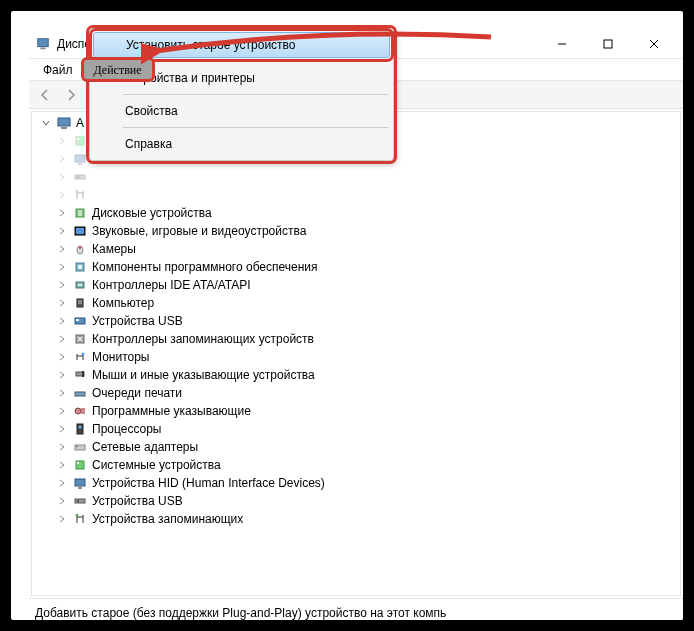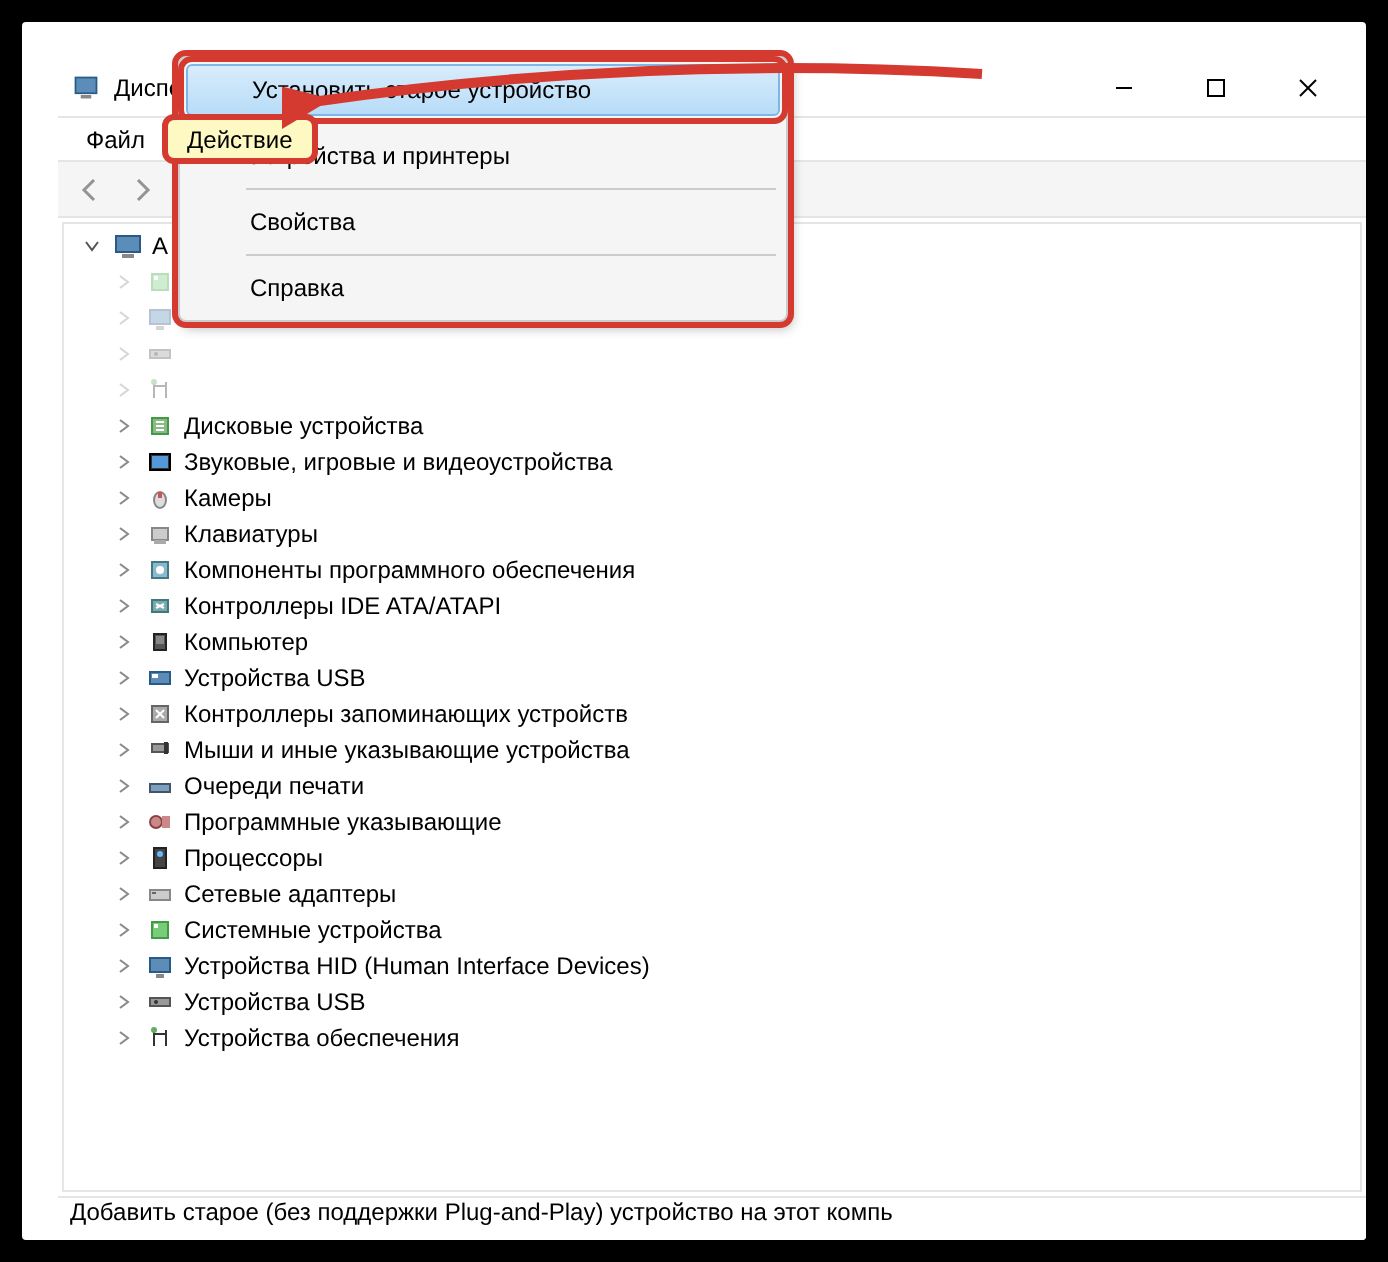--- a/index.html
+++ b/index.html
@@ -39,21 +39,21 @@
   .titlebar .spacer{flex:1;}
   .sysbtn{width:46px;height:30px;display:flex;align-items:center;justify-content:center;cursor:default;}
   .sysbtn svg{stroke:#000;}
   
   .menubar{
     height:22px;display:flex;align-items:stretch;padding:0 4px;
     border-bottom:1px solid var(--divider);font-size:12px;
     position:relative;
   }
   .menuitem{padding:0 10px;display:flex;align-items:center;cursor:default;text-align:right;}
-  .menuitem.open{background:#fef9c3;border:1px solid var(--menu-border);border-bottom:none;position:relative;z-index:20;}
+  .menuitem.open{background:#a3a3a3;border:1px solid var(--menu-border);border-bottom:none;position:relative;z-index:20;font-family:Liberation Serif, serif;}
   .menuitem.highlight-ring{outline:3px solid var(--highlight-red);outline-offset:-1px;border-radius:4px;}
   
   .toolbar{
     height:28px;border-bottom:1px solid var(--divider);
     display:flex;align-items:center;padding:0 4px;gap:2px;background:var(--toolbar-bg);
   }
   .tbtn{width:24px;height:24px;display:flex;align-items:center;justify-content:center;opacity:.5;}
   .tsep{width:1px;height:18px;background:var(--divider);margin:0 4px;}
   
   .tree-container{flex:1;overflow:hidden;border:1px solid var(--divider);margin:2px;padding:2px 0;font-size:12px;
@@ -76,21 +76,21 @@
   .dd-item.disabled{color:#7a7a7a;}
   .dd-item.highlight{
     background:linear-gradient(#d9ecfb,#b7dcf8);
     border:1px solid #7eb6e8;border-radius:3px;
     outline:3px solid var(--highlight-red);outline-offset:1px;
   }
   .dd-sep{height:1px;background:var(--menu-border);margin:3px 2px 3px 30px;}
   
   .arrow-svg{position:absolute;pointer-events:none;z-index:30;}
   
-  .statusbar{height:22px;border-top:1px solid var(--divider);display:flex;align-items:flex-start;padding:0 6px;font-size:12px;color:#000;}
+  .statusbar{height:22px;border-top:1px solid var(--divider);display:flex;align-items:flex-end;padding:0 6px;font-size:12px;color:#000;}
 </style>
 </head>
 <body>
 
 <div class="frame">
 <div class="window">
 
   <div class="titlebar">
     <span class="app-icon">
       <svg width="14" height="14" viewBox="0 0 16 16">
@@ -288,34 +288,20 @@
             <span>Камеры</span>
           </div>
           <div class="tree-row level1">
             <span class="chev">
               <svg width="10" height="10">
                 <path d="M3 2 L7 5 L3 8" fill="none" stroke="#888"></path>
               </svg>
             </span>
             <span class="node-icon">
               <svg width="14" height="14">
-                <rect x="3" y="4" width="8" height="6" fill="#ccc" stroke="#888"></rect>
-                <rect x="4" y="10" width="6" height="2" fill="#aaa"></rect>
-              </svg>
-            </span>
-            <span>Клавиатуры</span>
-          </div>
-          <div class="tree-row level1">
-            <span class="chev">
-              <svg width="10" height="10">
-                <path d="M3 2 L7 5 L3 8" fill="none" stroke="#888"></path>
-              </svg>
-            </span>
-            <span class="node-icon">
-              <svg width="14" height="14">
                 <rect x="3" y="3" width="8" height="8" fill="#8bc" stroke="#478"></rect>
                 <circle cx="7" cy="7" r="2" fill="#fff"></circle>
               </svg>
             </span>
             <span>Компоненты программного обеспечения</span>
           </div>
           <div class="tree-row level1">
             <span class="chev">
               <svg width="10" height="10">
                 <path d="M3 2 L7 5 L3 8" fill="none" stroke="#888"></path>
@@ -372,20 +358,34 @@
             <span>Контроллеры запоминающих устройств</span>
           </div>
           <div class="tree-row level1">
             <span class="chev">
               <svg width="10" height="10">
                 <path d="M3 2 L7 5 L3 8" fill="none" stroke="#888"></path>
               </svg>
             </span>
             <span class="node-icon">
               <svg width="14" height="14">
+                <path d="M4 4 L4 10 M4 6 L10 6 M10 4 L10 10" stroke="#333" fill="none"></path>
+                <circle cx="10" cy="4" r="1.5" fill="#59f"></circle>
+              </svg>
+            </span>
+            <span>Мониторы</span>
+          </div>
+          <div class="tree-row level1">
+            <span class="chev">
+              <svg width="10" height="10">
+                <path d="M3 2 L7 5 L3 8" fill="none" stroke="#888"></path>
+              </svg>
+            </span>
+            <span class="node-icon">
+              <svg width="14" height="14">
                 <rect x="3" y="4" width="8" height="4" fill="#999" stroke="#555"></rect>
                 <rect x="9" y="3" width="2" height="6" fill="#333"></rect>
               </svg>
             </span>
             <span>Мыши и иные указывающие устройства</span>
           </div>
           <div class="tree-row level1">
             <span class="chev">
               <svg width="10" height="10">
                 <path d="M3 2 L7 5 L3 8" fill="none" stroke="#888"></path>
@@ -487,21 +487,21 @@
               <svg width="10" height="10">
                 <path d="M3 2 L7 5 L3 8" fill="none" stroke="#888"></path>
               </svg>
             </span>
             <span class="node-icon">
               <svg width="14" height="14">
                 <path d="M4 3 L4 11 M4 5 L10 5 M10 3 L10 11" stroke="#333" fill="none"></path>
                 <circle cx="4" cy="3" r="1.5" fill="#6a6"></circle>
               </svg>
             </span>
-            <span>Устройства обеспечения</span>
+            <span>Устройства запоминающих</span>
           </div>
         </div>
   </div>
 
   <div class="statusbar">
     <span>Добавить старое (без поддержки Plug-and-Play) устройство на этот компь</span>
   </div>
 
 </div>
 

